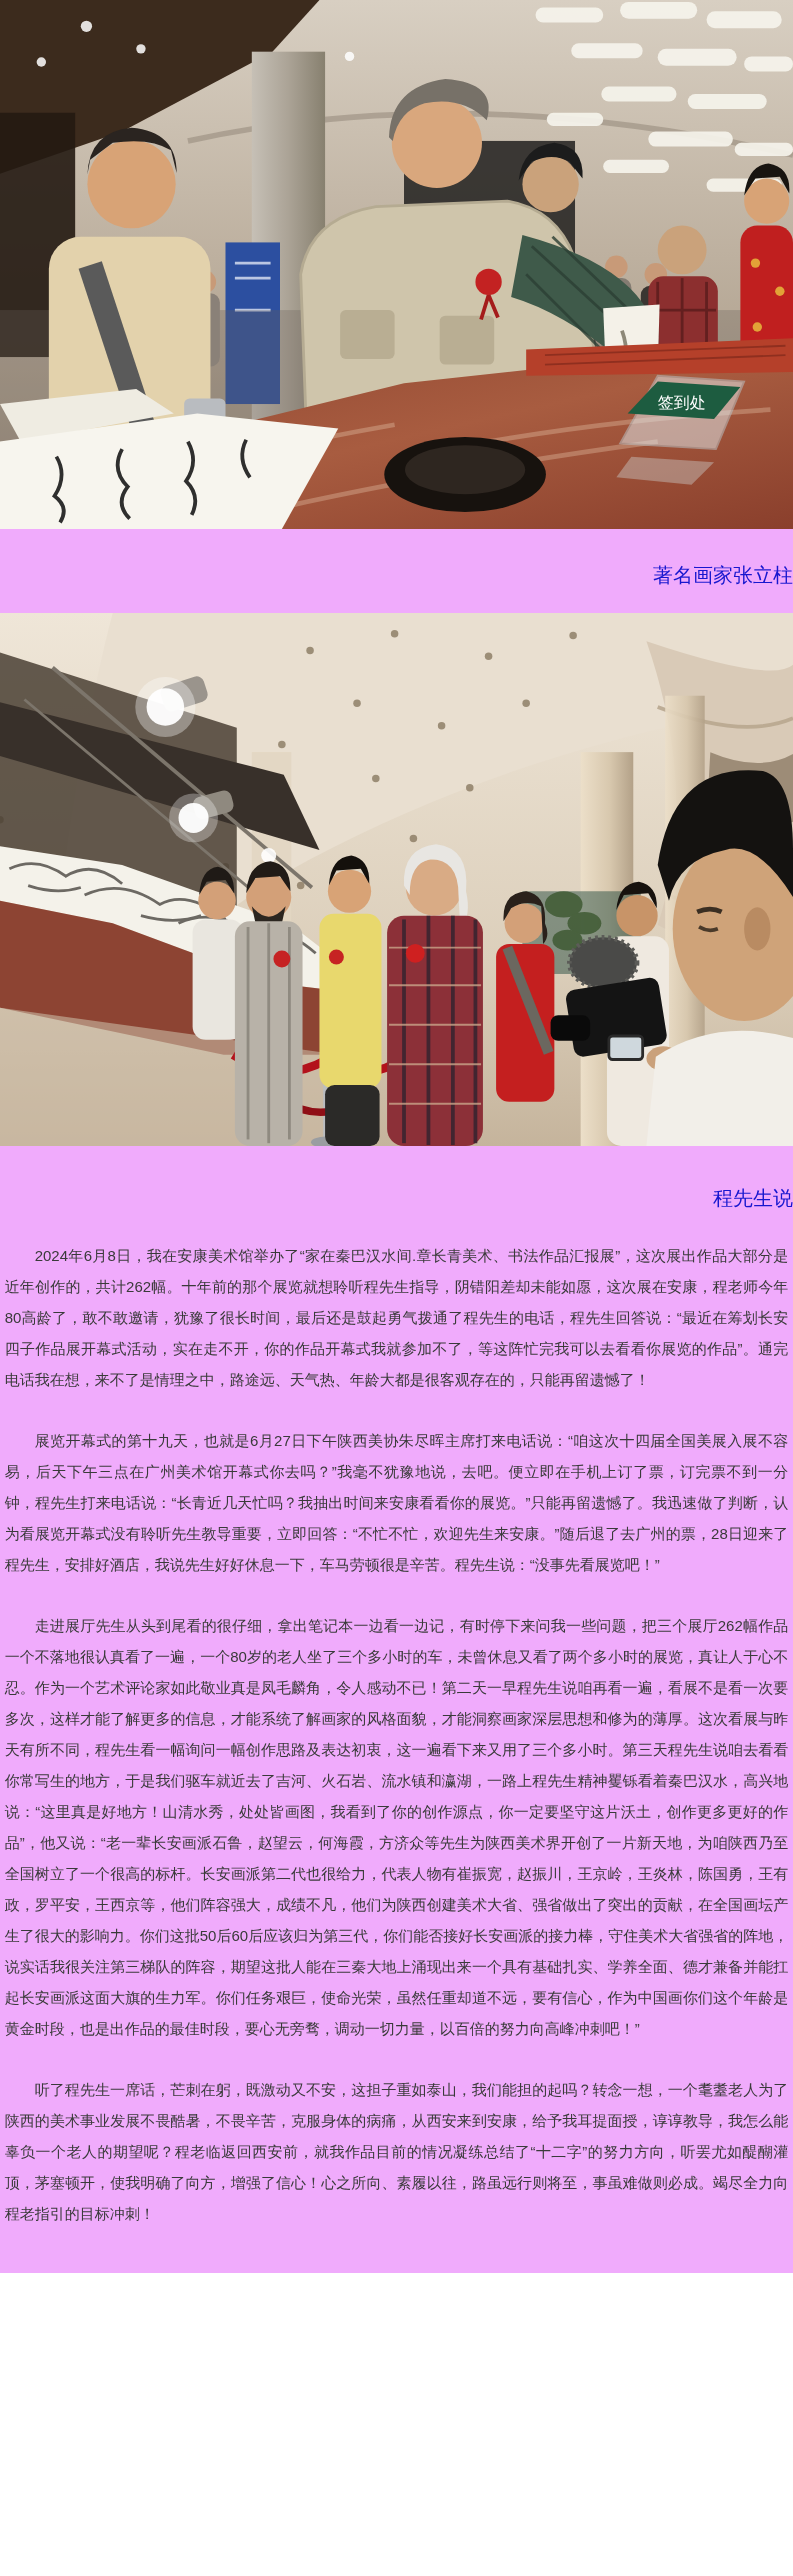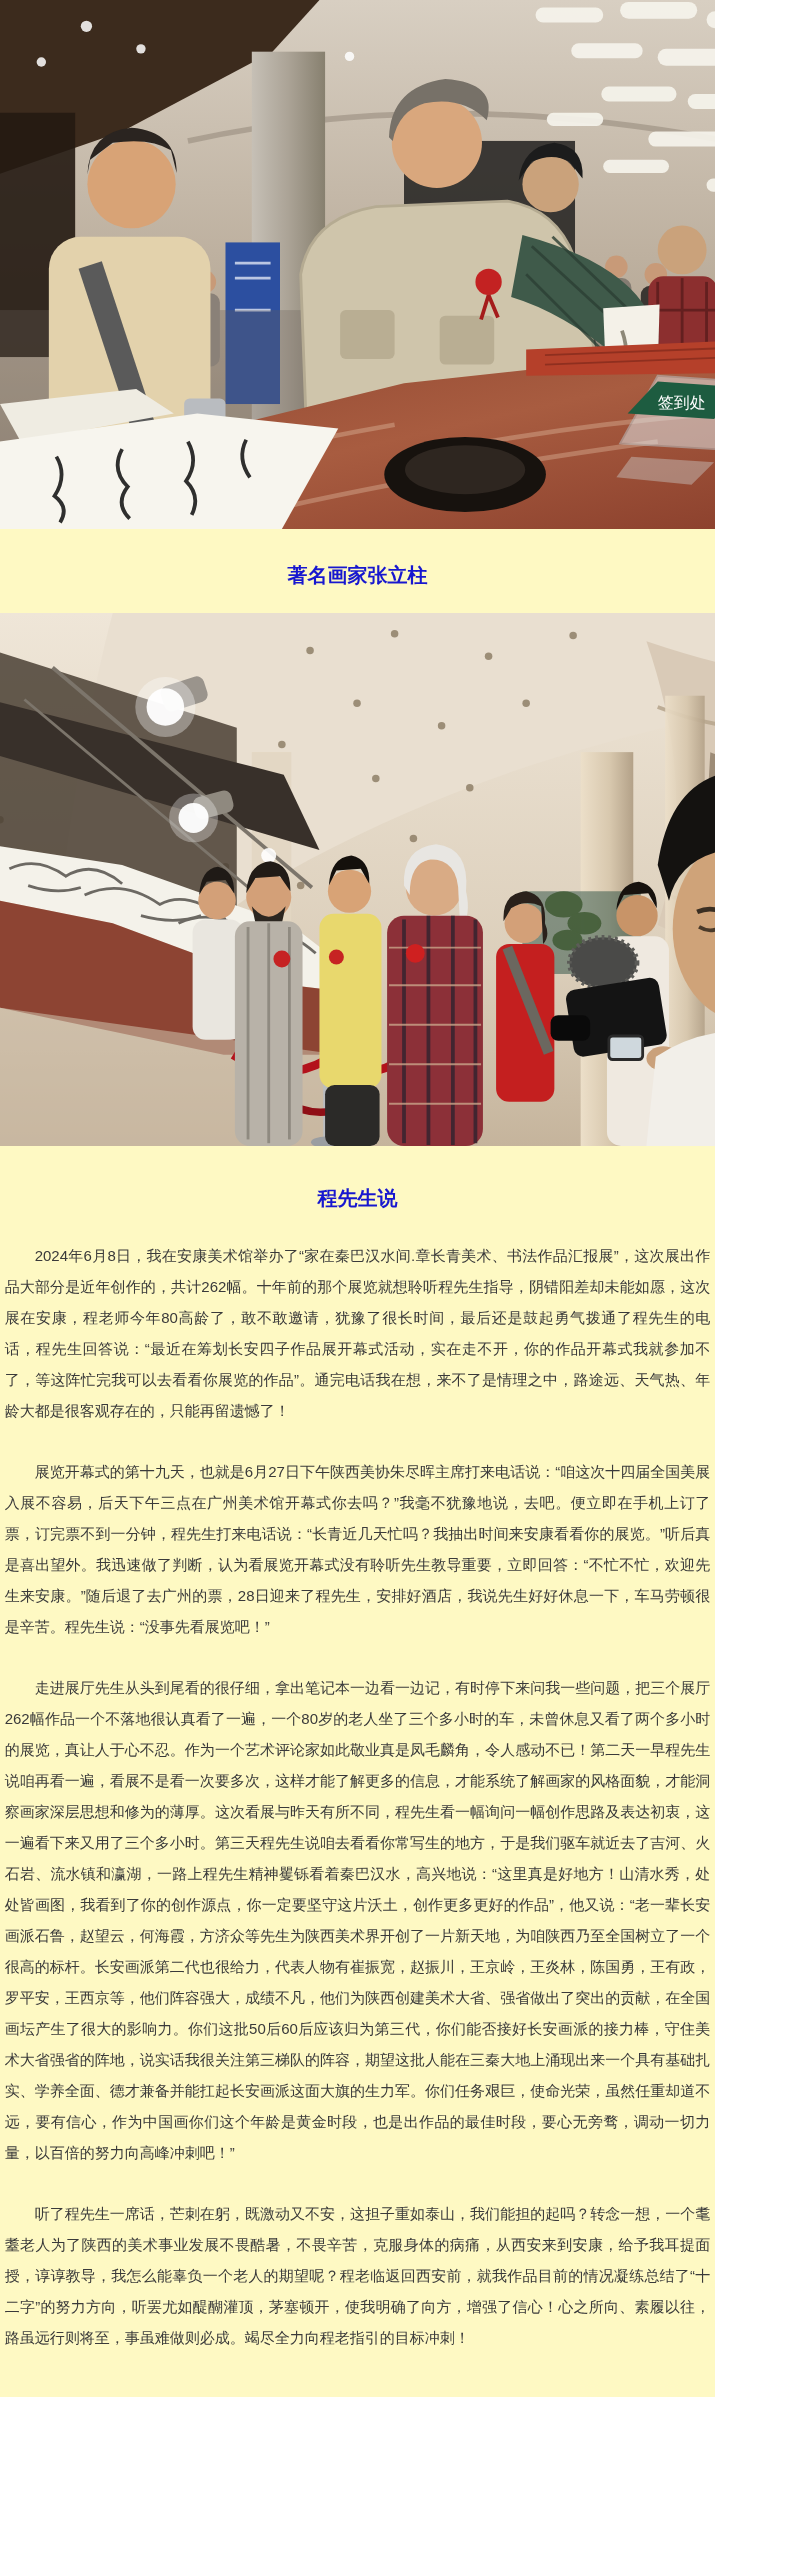--- a/index.html
+++ b/index.html
@@ -1,34 +1,34 @@
 <!DOCTYPE html>
 <html style="font-size:15px"><head>
 <meta charset="utf-8">
 <style>
   html, body { margin: 0; padding: 0; background: #ffffff; }
   body {
     width: 793px;
     font-family: "Liberation Sans", "DejaVu Sans", sans-serif;
     -webkit-font-smoothing: antialiased;
   }
-  .page { width: 715px; background: #fef9c3; overflow: hidden; }
+  .page { width: 793px; background: #f0abfc; overflow: hidden; }
 
   figure { margin: 0; padding: 0; }
   .photo { display: block; width: 793px; }
   .photo-1 { height: 529px; }
   .photo-2 { height: 533px; margin-top: 24.4px; }
 
   .fig-caption {
     display: block;
-    text-align: center;
+    text-align: right;
     color: #1717CF;
     font-size: 20px;
     line-height: 28px;
-    font-weight: 700;
+    font-weight: 400;
   }
   .cap-1 { margin-top: 32px; }
   .cap-2 { margin-top: 38px; }
 
   .article {
     margin-top: 28px;
     padding: 0 4.7px 36px 4.7px;
     color: #3A3A3A;
     font-size: 15px;
     line-height: 31px;
@@ -382,19 +382,19 @@
         <path d="M742,318 Q756,312 768,318" stroke="#3a2e22" stroke-width="5" fill="none"></path>
         <path d="M744,334 Q754,340 764,336" stroke="#4a3a2a" stroke-width="4" fill="none"></path>
         <path d="M698,472 Q762,430 844,452 L844,567 L688,567 Z" fill="#f2efe9"></path>
       </g>
     </svg>
     <figcaption class="fig-caption cap-2">程先生说</figcaption>
   </figure>
 
   <div class="article">
     <p>2024年6月8日，我在安康美术馆举办了“家在秦巴汉水间.章长青美术、书法作品汇报展”，这次展出作品大部分是近年创作的，共计262幅。十年前的那个展览就想聆听程先生指导，阴错阳差却未能如愿，这次展在安康，程老师今年80高龄了，敢不敢邀请，犹豫了很长时间，最后还是鼓起勇气拨通了程先生的电话，程先生回答说：“最近在筹划长安四子作品展开幕式活动，实在走不开，你的作品开幕式我就参加不了，等这阵忙完我可以去看看你展览的作品”。通完电话我在想，来不了是情理之中，路途远、天气热、年龄大都是很客观存在的，只能再留遗憾了！</p>
-    <p>展览开幕式的第十九天，也就是6月27日下午陕西美协朱尽晖主席打来电话说：“咱这次十四届全国美展入展不容易，后天下午三点在广州美术馆开幕式你去吗？”我毫不犹豫地说，去吧。便立即在手机上订了票，订完票不到一分钟，程先生打来电话说：“长青近几天忙吗？我抽出时间来安康看看你的展览。”听后真是喜出望外。我迅速做了判断，认为看展览开幕式没有聆听先生教导重要，立即回答：“不忙不忙，欢迎先生来安康。”随后退了去广州的票，28日迎来了程先生，安排好酒店，我说先生好好休息一下，车马劳顿很是辛苦。程先生说：“没事先看展览吧！”</p>
+    <p>展览开幕式的第十九天，也就是6月27日下午陕西美协朱尽晖主席打来电话说：“咱这次十四届全国美展入展不容易，后天下午三点在广州美术馆开幕式你去吗？”我毫不犹豫地说，去吧。便立即在手机上订了票，订完票不到一分钟，程先生打来电话说：“长青近几天忙吗？我抽出时间来安康看看你的展览。”只能再留遗憾了。我迅速做了判断，认为看展览开幕式没有聆听先生教导重要，立即回答：“不忙不忙，欢迎先生来安康。”随后退了去广州的票，28日迎来了程先生，安排好酒店，我说先生好好休息一下，车马劳顿很是辛苦。程先生说：“没事先看展览吧！”</p>
     <p>走进展厅先生从头到尾看的很仔细，拿出笔记本一边看一边记，有时停下来问我一些问题，把三个展厅262幅作品一个不落地很认真看了一遍，一个80岁的老人坐了三个多小时的车，未曾休息又看了两个多小时的展览，真让人于心不忍。作为一个艺术评论家如此敬业真是凤毛麟角，令人感动不已！第二天一早程先生说咱再看一遍，看展不是看一次要多次，这样才能了解更多的信息，才能系统了解画家的风格面貌，才能洞察画家深层思想和修为的薄厚。这次看展与昨天有所不同，程先生看一幅询问一幅创作思路及表达初衷，这一遍看下来又用了三个多小时。第三天程先生说咱去看看你常写生的地方，于是我们驱车就近去了吉河、火石岩、流水镇和瀛湖，一路上程先生精神矍铄看着秦巴汉水，高兴地说：“这里真是好地方！山清水秀，处处皆画图，我看到了你的创作源点，你一定要坚守这片沃土，创作更多更好的作品”，他又说：“老一辈长安画派石鲁，赵望云，何海霞，方济众等先生为陕西美术界开创了一片新天地，为咱陕西乃至全国树立了一个很高的标杆。长安画派第二代也很给力，代表人物有崔振宽，赵振川，王京岭，王炎林，陈国勇，王有政，罗平安，王西京等，他们阵容强大，成绩不凡，他们为陕西创建美术大省、强省做出了突出的贡献，在全国画坛产生了很大的影响力。你们这批50后60后应该归为第三代，你们能否接好长安画派的接力棒，守住美术大省强省的阵地，说实话我很关注第三梯队的阵容，期望这批人能在三秦大地上涌现出来一个具有基础扎实、学养全面、德才兼备并能扛起长安画派这面大旗的生力军。你们任务艰巨，使命光荣，虽然任重却道不远，要有信心，作为中国画你们这个年龄是黄金时段，也是出作品的最佳时段，要心无旁骛，调动一切力量，以百倍的努力向高峰冲刺吧！”</p>
     <p>听了程先生一席话，芒刺在躬，既激动又不安，这担子重如泰山，我们能担的起吗？转念一想，一个耄耋老人为了陕西的美术事业发展不畏酷暑，不畏辛苦，克服身体的病痛，从西安来到安康，给予我耳提面授，谆谆教导，我怎么能辜负一个老人的期望呢？程老临返回西安前，就我作品目前的情况凝练总结了“十二字”的努力方向，听罢尤如醍醐灌顶，茅塞顿开，使我明确了向方，增强了信心！心之所向、素履以往，路虽远行则将至，事虽难做则必成。竭尽全力向程老指引的目标冲刺！</p>
   </div>
 
 </div>
 
 
 </body></html>

